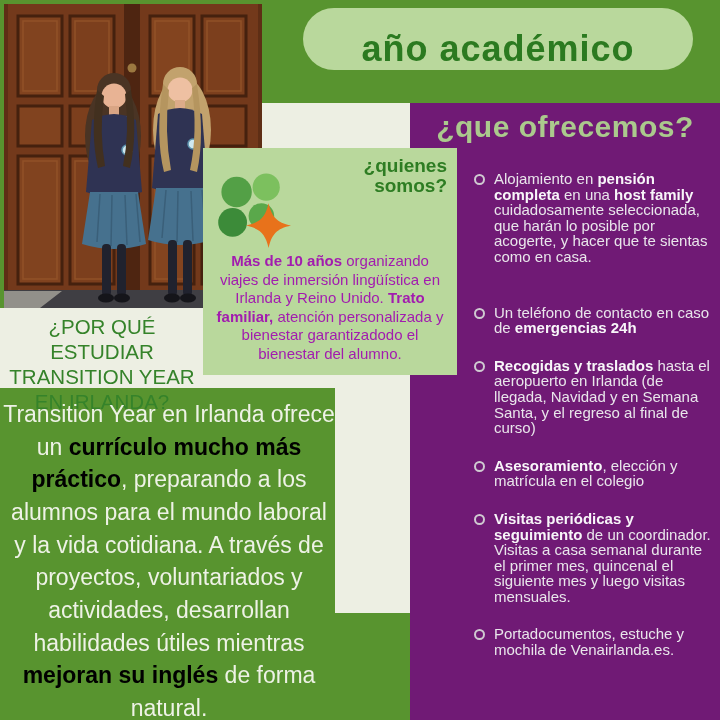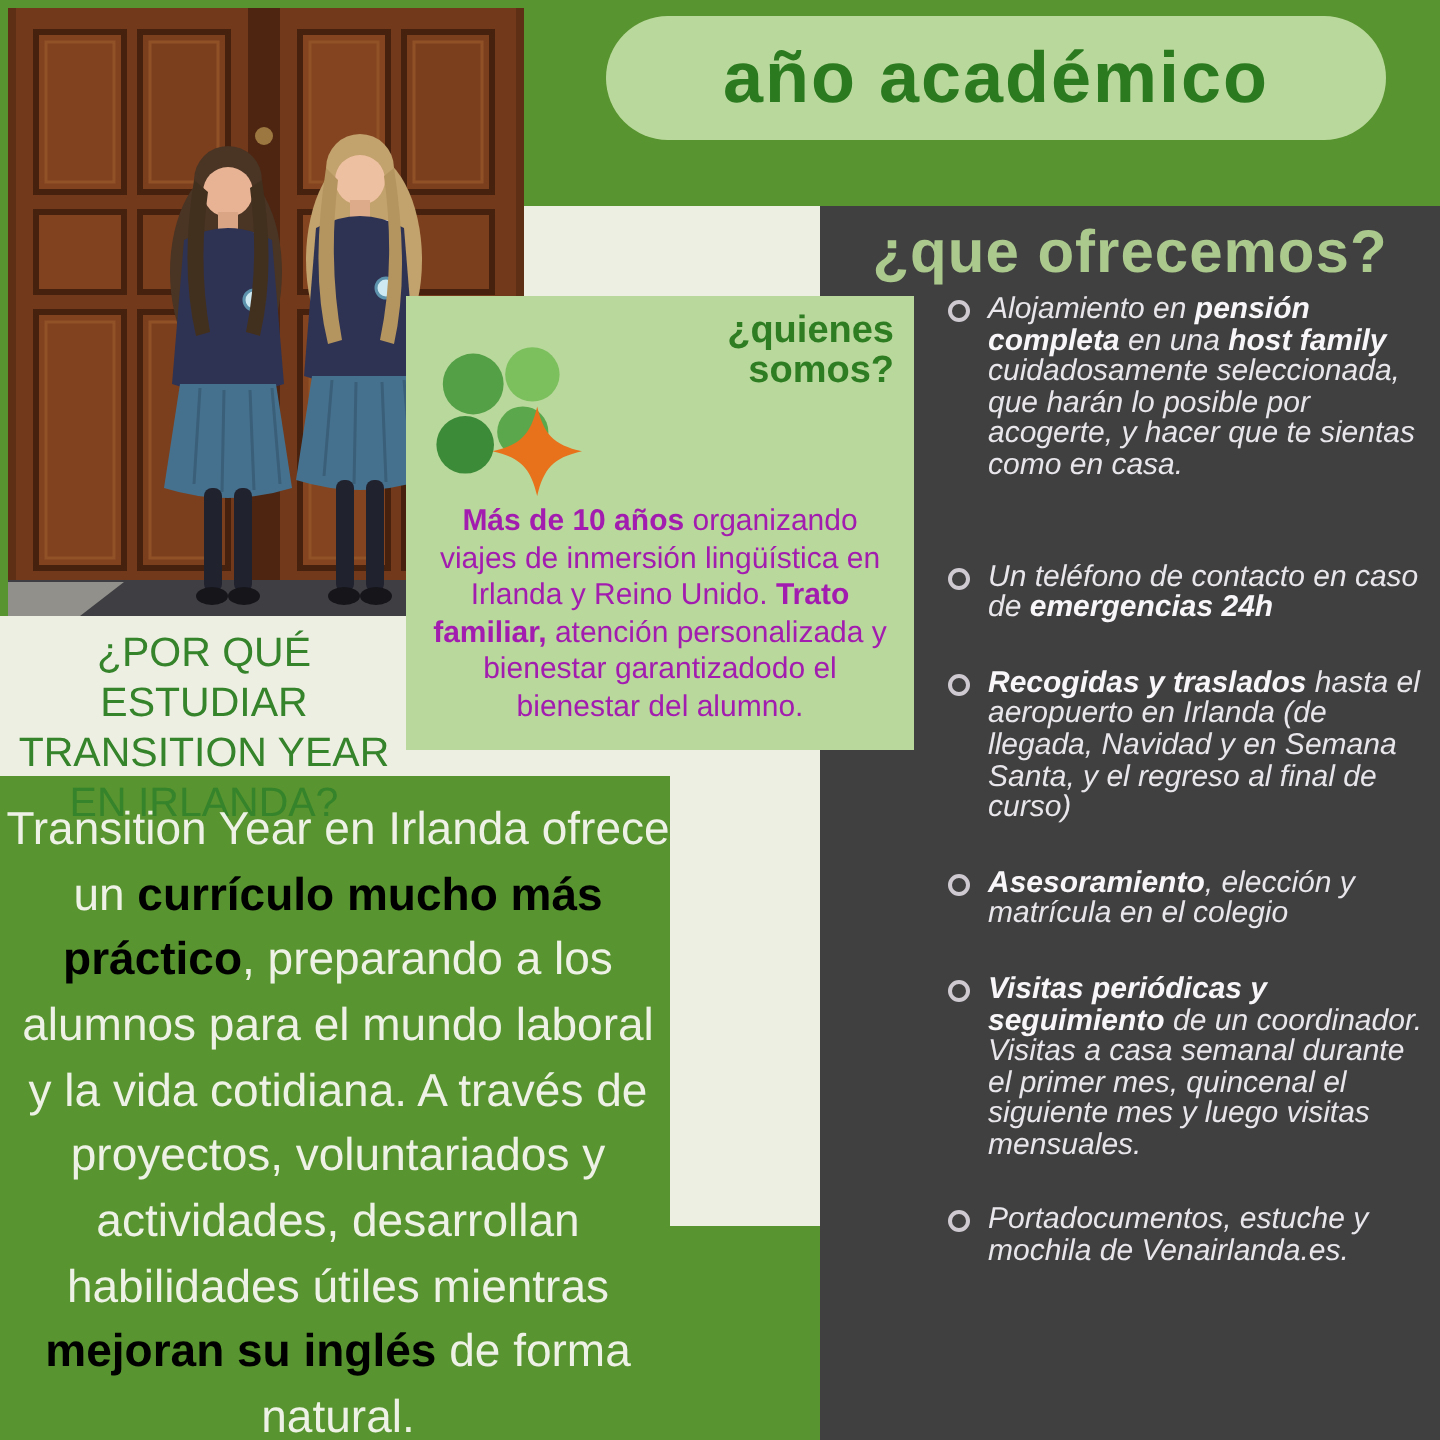--- a/index.html
+++ b/index.html
@@ -8,21 +8,21 @@
     font-family:"Liberation Sans",sans-serif;
     background:#58942f;
   }
   .abs{position:absolute;}
   
   .patch-offwhite{background:#edefe3;}
   .patch-purple{background:#4b3a49;}
   
   .pill{
     left:303px;top:8px;width:390px;height:62px;border-radius:32px;
-    background:#b9d89c;display:flex;align-items:center;justify-content:center;
+    background:#b9d89c;display:flex;align-items:flex-end;justify-content:center;
   }
   .pill-text{
     color:#2b7a20;font-size:36px;font-weight:bold;letter-spacing:1px;
   }
   
   .photo{left:4px;top:4px;width:258px;height:304px;}
   
   .why-heading{
     left:0;top:314px;width:204px;text-align:center;
     color:#35832a;font-weight:normal;font-size:20.5px;line-height:1.22;
@@ -47,26 +47,26 @@
   .clover{position:absolute;left:8px;top:20px;width:80px;height:80px;}
   .wordmark{
     position:absolute;left:82px;top:60px;
     color:#e8721b;font-size:22px;font-weight:bold;letter-spacing:0.2px;
   }
   .who-body{
     position:absolute;left:7px;top:104px;width:240px;text-align:center;
     color:#a21caf;font-size:15px;line-height:1.24;
   }
   
-  .offers-panel{left:410px;top:103px;width:310px;height:617px;background:#404040;box-sizing:border-box;}
+  .offers-panel{left:410px;top:103px;width:310px;height:617px;background:#701a75;box-sizing:border-box;}
   .offers-heading{
     position:absolute;left:0;top:7px;width:100%;text-align:center;
     color:#abc98d;font-size:30px;font-weight:bold;letter-spacing:0.5px;
   }
-  .offers-list{position:absolute;left:64px;top:44px;width:238px;font-style:italic;}
+  .offers-list{position:absolute;left:64px;top:68px;width:238px;}
   .offer-item{display:flex;gap:9px;margin-bottom:22px;}
   .offer-item:first-child{margin-bottom:40px;}
   .bullet{
     flex:0 0 auto;width:7px;height:7px;border:2px solid #cfcad1;border-radius:50%;
     margin-top:3px;
   }
   .offer-text{
     color:#e9e6eb;font-size:15px;line-height:1.04;
   }
   .offer-text b{color:#f8f6f9;}

